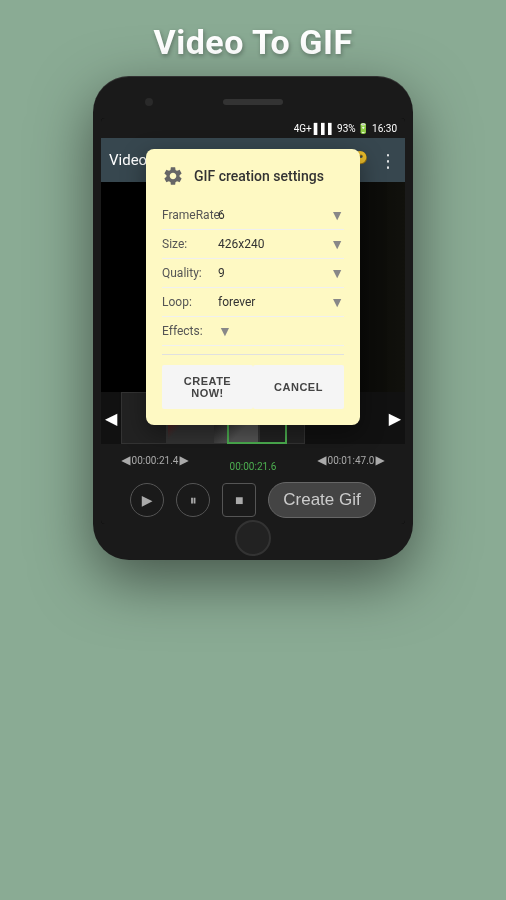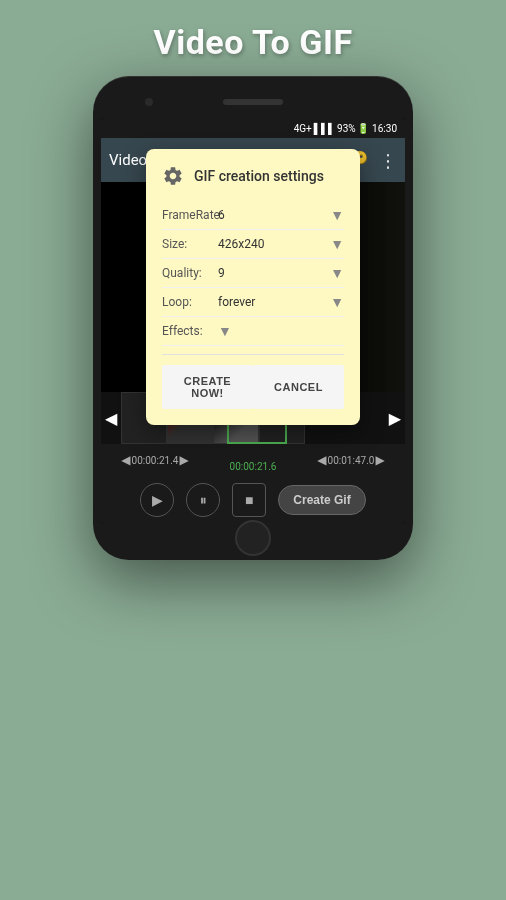--- a/index.html
+++ b/index.html
@@ -378,23 +378,23 @@
       font-size: 14px;
       cursor: pointer;
     }
 
     .create-gif-btn {
       background: #444;
       border: 1.5px solid #666;
       color: #ccc;
       padding: 7px 14px;
       border-radius: 18px;
-      font-size: 12px;
-      cursor: pointer;
-      font-weight: 700;
+      font-size: 17px;
+      cursor: pointer;
+      font-weight: 400;
     }
 
     
     .phone-bottom-bar {
       height: 20px;
       display: flex;
       justify-content: center;
       align-items: center;
       margin-top: 4px;
     }

